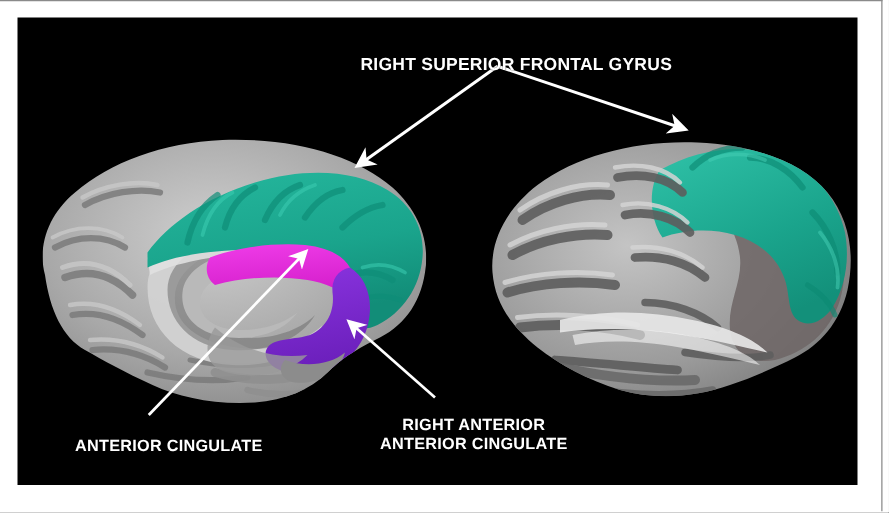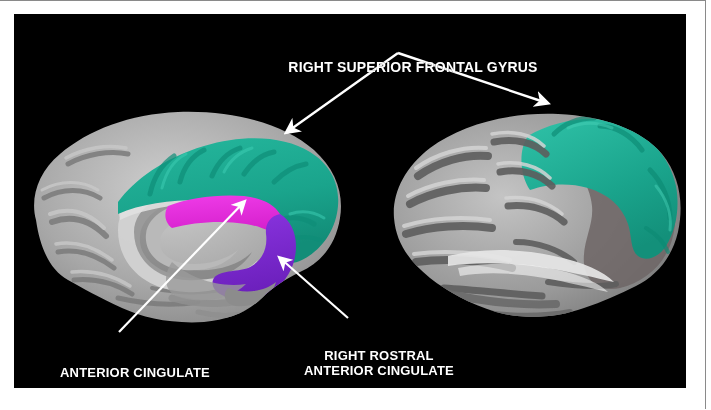--- a/index.html
+++ b/index.html
@@ -4,21 +4,21 @@
 <style>
   html,body{margin:0;padding:0;background:#ffffff;}
   body{width:711px;height:410px;overflow:hidden;font-family:"Liberation Sans",sans-serif;}
   #figure{position:relative;width:711px;height:410px;background:#ffffff;box-sizing:border-box;}
   
   #frame-rule{position:absolute;left:0;top:0;width:706px;height:409px;border-top:1.5px solid #8a8a8a;border-right:1.5px solid #8a8a8a;box-sizing:border-box;pointer-events:none;}
   #panel{position:absolute;left:14px;top:14px;width:672px;height:374px;background:#000000;overflow:hidden;}
 
   .brain{position:absolute;}
 
-  .label{position:absolute;color:#ffffff;font-family:"Liberation Sans",sans-serif;font-weight:bold;letter-spacing:.2px;line-height:15px;text-align:center;white-space:nowrap;text-shadow:0 0 1px #000;margin-top:16px;}
+  .label{position:absolute;color:#ffffff;font-family:"Liberation Sans",sans-serif;font-weight:bold;letter-spacing:.2px;line-height:15px;text-align:center;white-space:nowrap;text-shadow:0 0 1px #000;}
   #title-label{font-size:14px;left:259px;top:30px;width:280px;}
   #caudal-label{font-size:13px;left:25px;top:335px;width:192px;}
   #rostral-label{font-size:13px;left:270px;top:318px;width:190px;}
 
   svg.overlay{position:absolute;left:0;top:0;width:672px;height:374px;overflow:visible;}
 </style>
 </head>
 <body>
 
 <div id="figure">
@@ -230,18 +230,18 @@
 
     <div class="label" id="title-label">
       <div>RIGHT SUPERIOR FRONTAL GYRUS</div>
     </div>
 
     <div class="label" id="caudal-label">
       <div>ANTERIOR CINGULATE</div>
     </div>
 
     <div class="label" id="rostral-label">
-      <div>RIGHT ROSTRAL</div>
+      <div>RIGHT ANTERIOR</div>
       <div>ANTERIOR CINGULATE</div>
     </div>
 
   </div>
 </div>
 
 </body></html>

